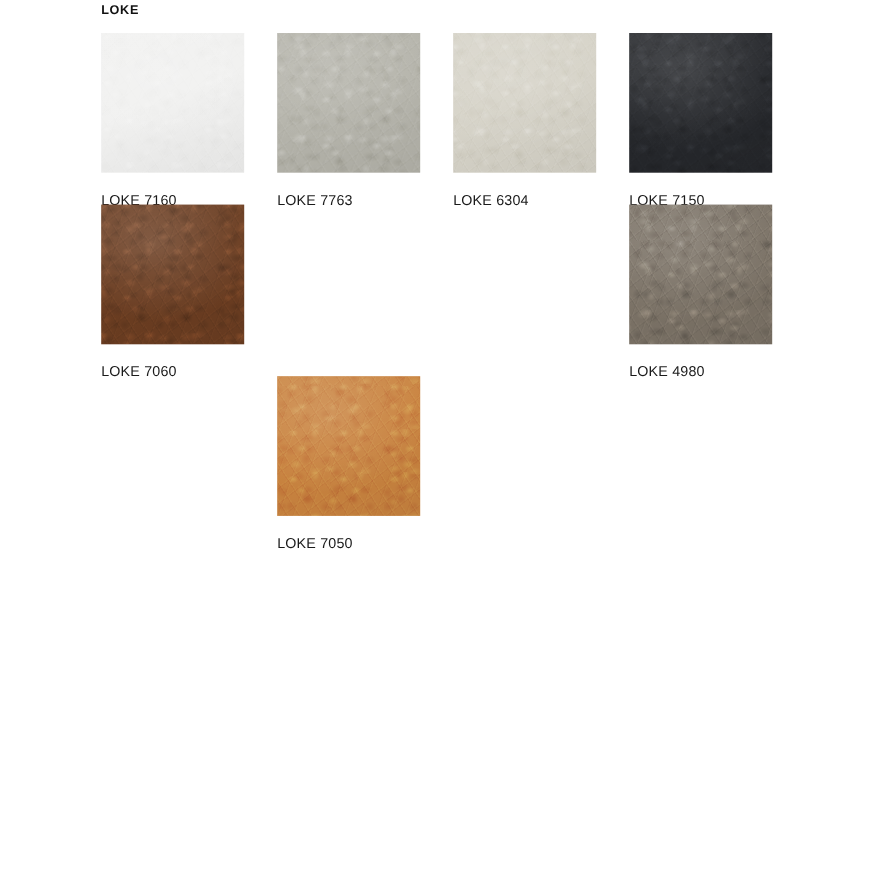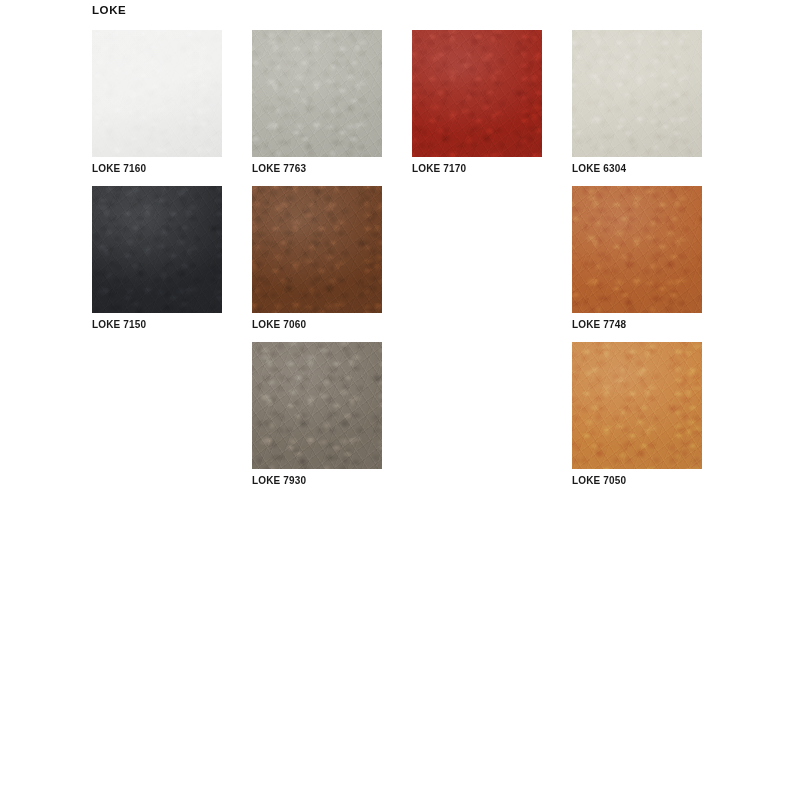--- a/index.html
+++ b/index.html
@@ -97,23 +97,23 @@
   .swatch-chip .sheen {
     position: absolute;
     inset: 0;
     background:
       radial-gradient(ellipse 120% 90% at 38% 28%, rgba(255,255,255,0.13), rgba(255,255,255,0) 62%),
       linear-gradient(160deg, rgba(255,255,255,0.07) 0%, rgba(0,0,0,0.0) 45%, rgba(0,0,0,0.055) 100%);
   }
   .swatch-label {
     position: absolute;
     left: 0;
-    top: 132px;
-    font-size: 10px;
-    font-weight: 700;
+    top: 145px;
+    font-size: 13px;
+    font-weight: 400;
     letter-spacing: 0.15px;
     color: #1a1a1a;
     white-space: nowrap;
     line-height: 13px;
   }
 </style>
 </head>
 <body>
 
 <div id="page">
@@ -131,28 +131,20 @@
       </div>
       <div class="swatch-cell">
         <div class="swatch-chip" style="background-color: rgb(181, 180, 171);">
           <div class="sheen"></div>
           <div class="grain" style="background-position: 39px 15px;"></div>
           <div class="grain2" style="background-position: 15px 39px;"></div>
         </div>
         <div class="swatch-label">LOKE 7763</div>
       </div>
       <div class="swatch-cell">
-        <div class="swatch-chip" style="background-color: rgb(156, 36, 25);">
-          <div class="sheen"></div>
-          <div class="grain" style="background-position: 15px 45px;"></div>
-          <div class="grain2" style="background-position: 45px 15px;"></div>
-        </div>
-        <div class="swatch-label">LOKE 7170</div>
-      </div>
-      <div class="swatch-cell">
         <div class="swatch-chip" style="background-color: rgb(214, 211, 200);">
           <div class="sheen"></div>
           <div class="grain" style="background-position: 42px 9px;"></div>
           <div class="grain2" style="background-position: 9px 42px;"></div>
         </div>
         <div class="swatch-label">LOKE 6304</div>
       </div>
       <div class="swatch-cell">
         <div class="swatch-chip" style="background-color: rgb(37, 39, 43);">
           <div class="sheen"></div>
@@ -163,36 +155,28 @@
       </div>
       <div class="swatch-cell">
         <div class="swatch-chip" style="background-color: rgb(107, 61, 33);">
           <div class="sheen"></div>
           <div class="grain" style="background-position: 18px 39px;"></div>
           <div class="grain2" style="background-position: 39px 18px;"></div>
         </div>
         <div class="swatch-label">LOKE 7060</div>
       </div>
       <div class="swatch-cell empty"></div>
-      <div class="swatch-cell">
-        <div class="swatch-chip" style="background-color: rgb(181, 99, 47);">
-          <div class="sheen"></div>
-          <div class="grain" style="background-position: 39px 15px;"></div>
-          <div class="grain2" style="background-position: 15px 39px;"></div>
-        </div>
-        <div class="swatch-label">LOKE 7748</div>
-      </div>
       <div class="swatch-cell empty"></div>
       <div class="swatch-cell">
         <div class="swatch-chip" style="background-color: rgb(123, 114, 102);">
           <div class="sheen"></div>
           <div class="grain" style="background-position: 33px 18px;"></div>
           <div class="grain2" style="background-position: 18px 33px;"></div>
         </div>
-        <div class="swatch-label">LOKE 7930</div>
+        <div class="swatch-label">LOKE 4980</div>
       </div>
       <div class="swatch-cell empty"></div>
       <div class="swatch-cell">
         <div class="swatch-chip" style="background-color: rgb(201, 131, 63);">
           <div class="sheen"></div>
           <div class="grain" style="background-position: 9px 48px;"></div>
           <div class="grain2" style="background-position: 48px 9px;"></div>
         </div>
         <div class="swatch-label">LOKE 7050</div>
       </div>

